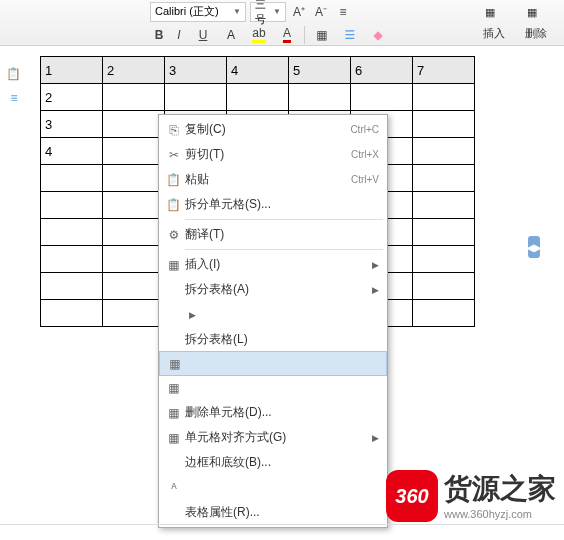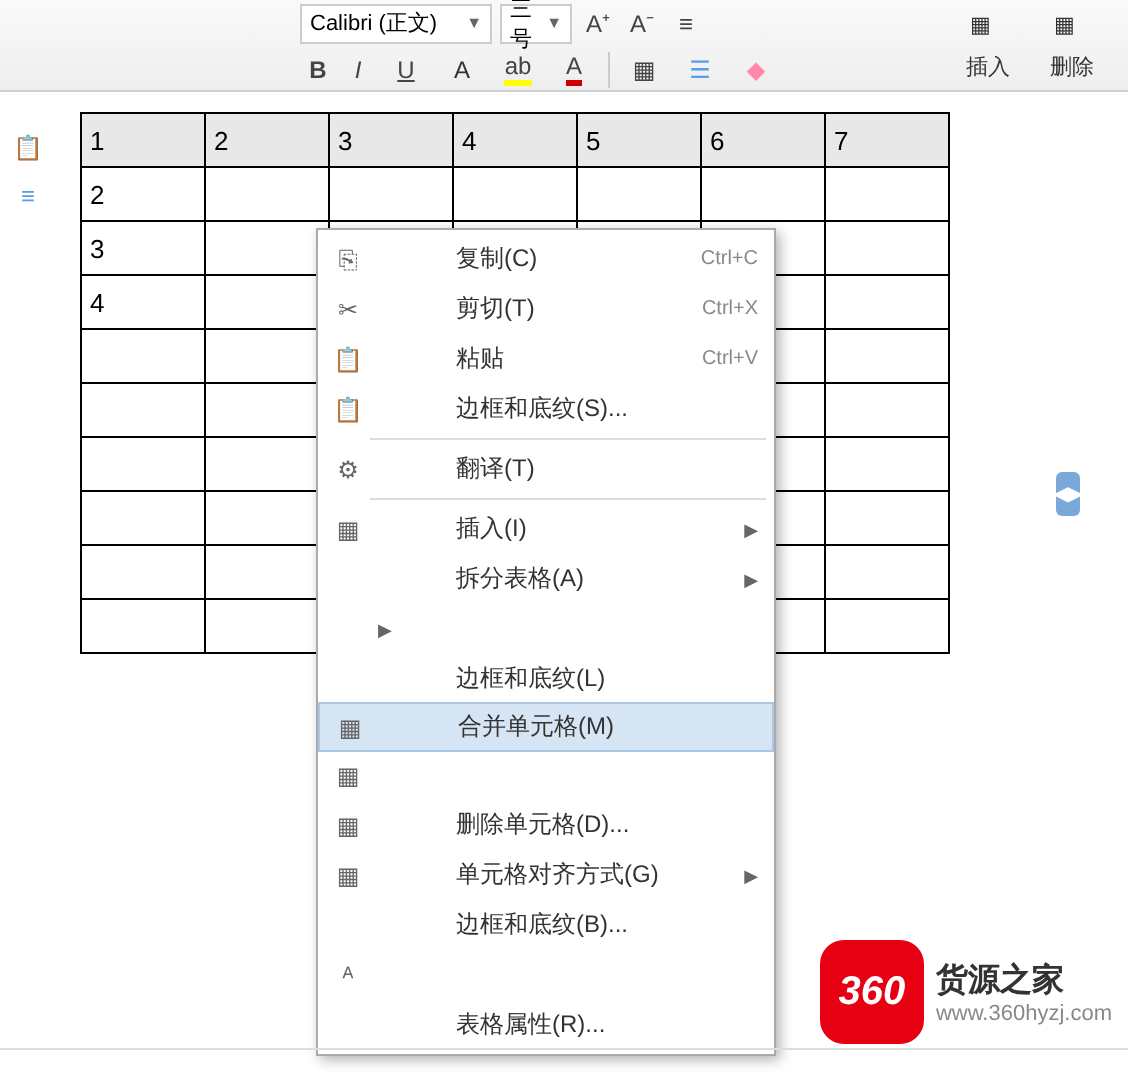--- a/index.html
+++ b/index.html
@@ -29,30 +29,30 @@
 table.doc-table { border-collapse: collapse; }
 table.doc-table td { border: 1px solid #000; width: 62px; height: 27px; padding: 2px 4px; font-size: 13px; vertical-align: middle; }
 table.doc-table tr:first-child td { background: #e8e8e8; }
 .resize-handle { position: absolute; right: 24px; top: 190px; width: 12px; height: 22px; background: #7aa8d8; border-radius: 3px; display:flex; align-items:center; justify-content:center; color:#fff; font-size:10px; }
 
 
 .context-menu { position: absolute; left: 158px; top: 68px; width: 230px; background: #fff; border: 1px solid #aaa; box-shadow: 2px 2px 6px rgba(0,0,0,0.3); padding: 2px 0; }
 .menu-item { display: flex; align-items: center; height: 25px; padding: 0 8px 0 4px; font-size: 12px; color: #333; position: relative; }
 .menu-item.highlight { background: #d6e5f3; border: 1px solid #a8c8e4; margin: -1px 0; }
 .menu-ico { width: 22px; height: 18px; display: flex; align-items: center; justify-content: center; color: #666; flex-shrink: 0; }
-.menu-label { flex: 1; margin-left: 43px; }
+.menu-label { flex: 1; }
 .menu-shortcut { color: #888; font-size: 10px; }
 .menu-arrow { color: #666; font-size: 9px; margin-left: 4px; }
 .menu-sep { height: 1px; background: #ddd; margin: 2px 4px 2px 26px; }
 
 
-.watermark { position: absolute; right: 8px; bottom: 18px; display: flex; align-items: center; gap: 6px; }
+.watermark { position: absolute; right: 8px; bottom: 18px; display: flex; align-items: flex-start; gap: 6px; }
 .wm-badge { width: 52px; height: 52px; background: #e60012; border-radius: 12px; display: flex; align-items: center; justify-content: center; color: #fff; font-weight: bold; font-size: 20px; font-style: italic; }
 .wm-text { display: flex; flex-direction: column; }
-.wm-title { font-size: 16px; font-weight: bold; color: #333; }
+.wm-title { font-size: 28px; font-weight: bold; color: #333; }
 .wm-url { font-size: 11px; color: #888; }
 
 .status { position:absolute; bottom:0; left:0; right:0; height:16px; border-top:1px solid #ddd; font-size:10px; color:#999; padding-left:8px; display:flex; align-items:center;}
 </style>
 </head>
 <body>
 
 <div class="toolbar">
   <div class="toolbar-row1">
     <div class="combo combo-font">
@@ -209,21 +209,21 @@
         <span class="menu-label">剪切(T)</span>
         <span class="menu-shortcut">Ctrl+X</span>
       </div>
       <div class="menu-item">
         <span class="menu-ico">📋</span>
         <span class="menu-label">粘贴</span>
         <span class="menu-shortcut">Ctrl+V</span>
       </div>
       <div class="menu-item">
         <span class="menu-ico">📋</span>
-        <span class="menu-label">边框和底纹(S)...</span>
+        <span class="menu-label">拆分单元格(S)...</span>
       </div>
       <div class="menu-sep"></div>
       <div class="menu-item">
         <span class="menu-ico">⚙</span>
         <span class="menu-label">翻译(T)</span>
       </div>
       <div class="menu-sep"></div>
       <div class="menu-item">
         <span class="menu-ico">▦</span>
         <span class="menu-label">插入(I)</span>
@@ -233,25 +233,24 @@
         <span class="menu-ico"></span>
         <span class="menu-label">拆分表格(A)</span>
         <span class="menu-arrow">▶</span>
       </div>
       <div class="menu-item">
         <span class="menu-ico"></span>
         <span class="menu-arrow">▶</span>
       </div>
       <div class="menu-item">
         <span class="menu-ico"></span>
-        <span class="menu-label">边框和底纹(L)</span>
+        <span class="menu-label">拆分表格(L)</span>
       </div>
       <div class="menu-item highlight">
         <span class="menu-ico">▦</span>
-        <span class="menu-label">合并单元格(M)</span>
       </div>
       <div class="menu-item">
         <span class="menu-ico">▦</span>
       </div>
       <div class="menu-item">
         <span class="menu-ico">▦</span>
         <span class="menu-label">删除单元格(D)...</span>
       </div>
       <div class="menu-item">
         <span class="menu-ico">▦</span>

